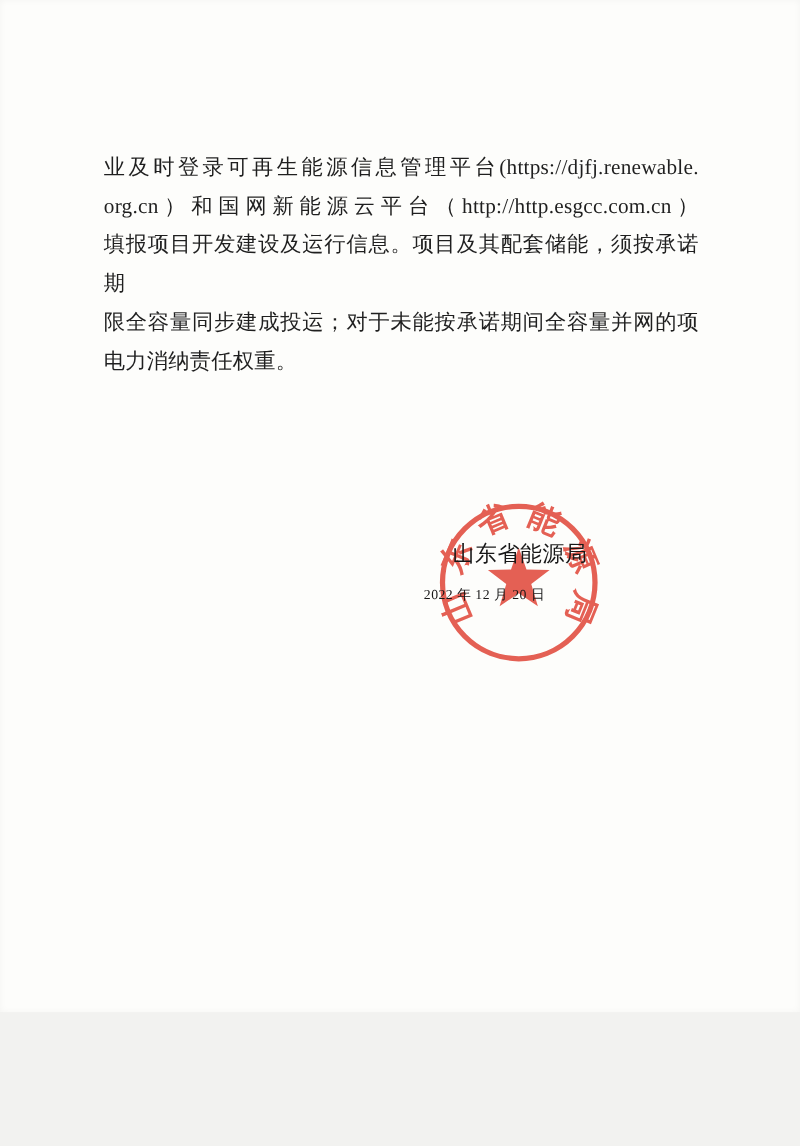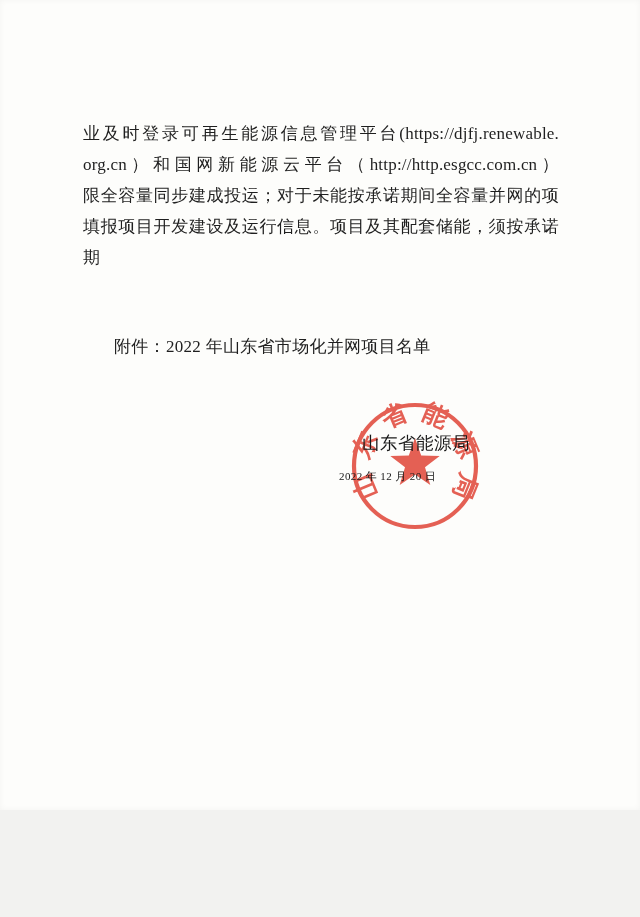--- a/index.html
+++ b/index.html
@@ -85,25 +85,25 @@
   }
 </style>
 </head>
 <body>
 
 <div class="page">
 
   <div class="para">
     <div class="line fill">业及时登录可再生能源信息管理平台(https://djfj.renewable.</div>
     <div class="line fill">org.cn）和国网新能源云平台（http://http.esgcc.com.cn）</div>
+    <div class="line fill">填报项目开发建设及运行信息。项目及其配套储能，须按承诺期</div>
     <div class="line fill">限全容量同步建成投运；对于未能按承诺期间全容量并网的项</div>
-    <div class="line fill">填报项目开发建设及运行信息。项目及其配套储能，须按承诺期</div>
+    <div class="line">电力消纳责任权重。</div>
   </div>
 
-  <div class="attachment">附件：2022 年山东省市场化并网项目名单</div>
 
   <div class="seal">
     <svg viewBox="0 0 162 162" xmlns="http://www.w3.org/2000/svg">
       <defs>
         <path id="ringTextPath" d="M 44.8,109.3 A 46,46 0 1 1 117.2,109.3" fill="none"></path>
       </defs>
       <circle cx="81" cy="81" r="61" fill="none" stroke-width="4.2" stroke="#e25043"></circle>
       <polygon points="81,53 87.2,70.5 105.7,71 91,82.2 96.3,100 81,89.5 65.7,100 71,82.2 56.3,71 74.8,70.5" fill="#e25043"></polygon>
       <text class="seal-ring-text" fill="#e25043">
         <textPath href="#ringTextPath" startOffset="0" textLength="205" lengthAdjust="spacing">山东省能源局</textPath>

